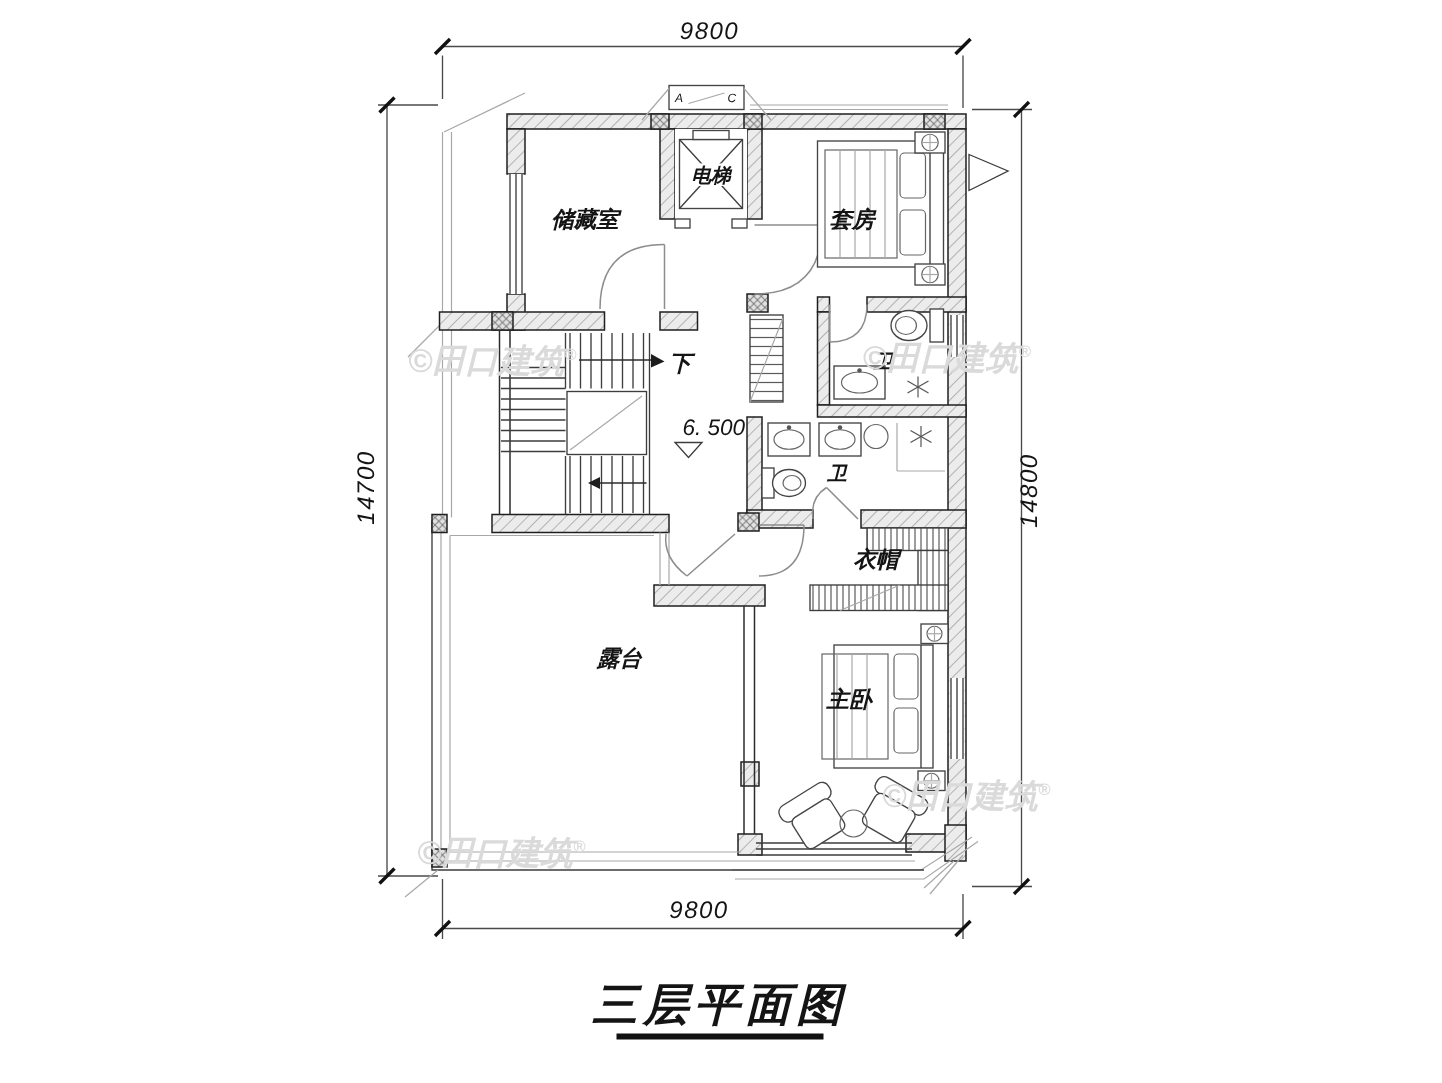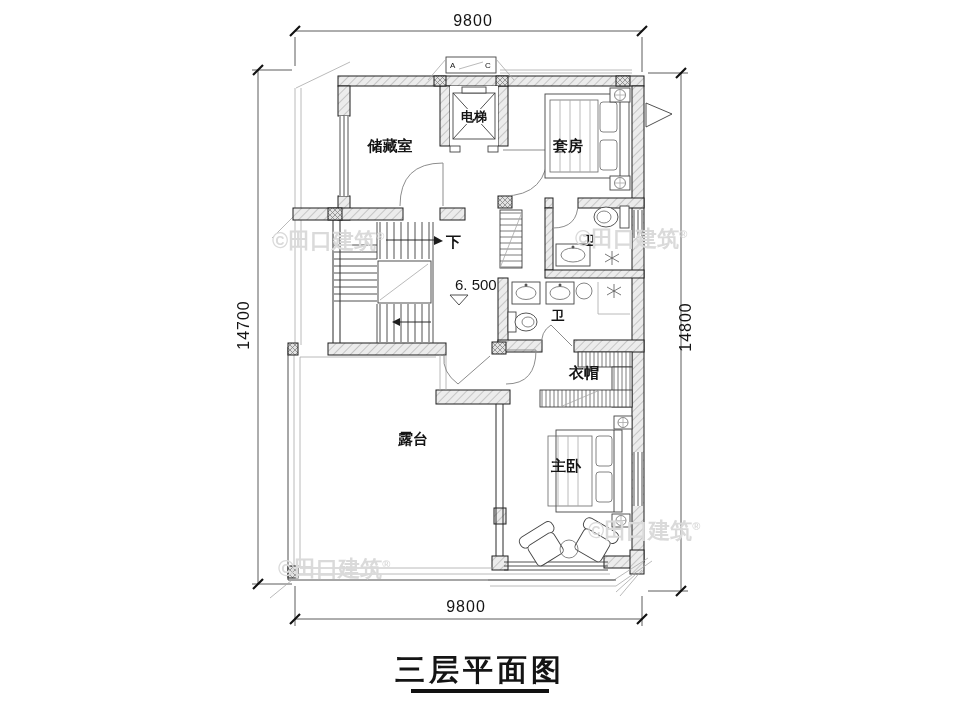--- a/index.html
+++ b/index.html
@@ -1,16 +1,16 @@
 <!DOCTYPE html>
 <html><head>
 <meta charset="utf-8">
 <style>
   html,body{margin:0;padding:0;background:#ffffff;}
-  .page{position:relative;width:961px;height:722px;background:#fff;overflow:hidden;}
+  .page{position:relative;width:961px;height:722px;background:#fff;overflow:hidden;font-style:italic;}
   svg{display:block;}
   text{font-family:"Liberation Sans","DejaVu Sans",sans-serif;fill:#141414;}
   .dimtext{font-size:16px;letter-spacing:1px;}
   .roomlabel{font-size:15px;font-weight:bold;}
   .smalllabel{font-size:13px;font-weight:bold;}
   .tinylabel{font-size:8px;}
   .leveltext{font-size:15px;}
   .wm{font-size:22px;font-weight:bold;fill:#dadada;}
   .titletext{font-size:30px;font-weight:bold;letter-spacing:4px;}
   .wall{fill:url(#hatch);stroke:#1f1f1f;stroke-width:1;}

